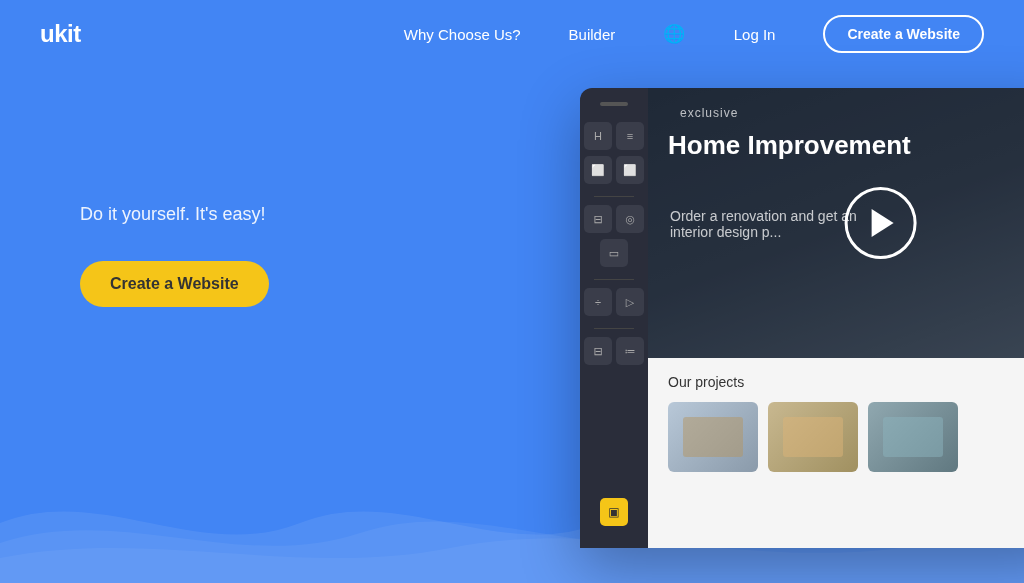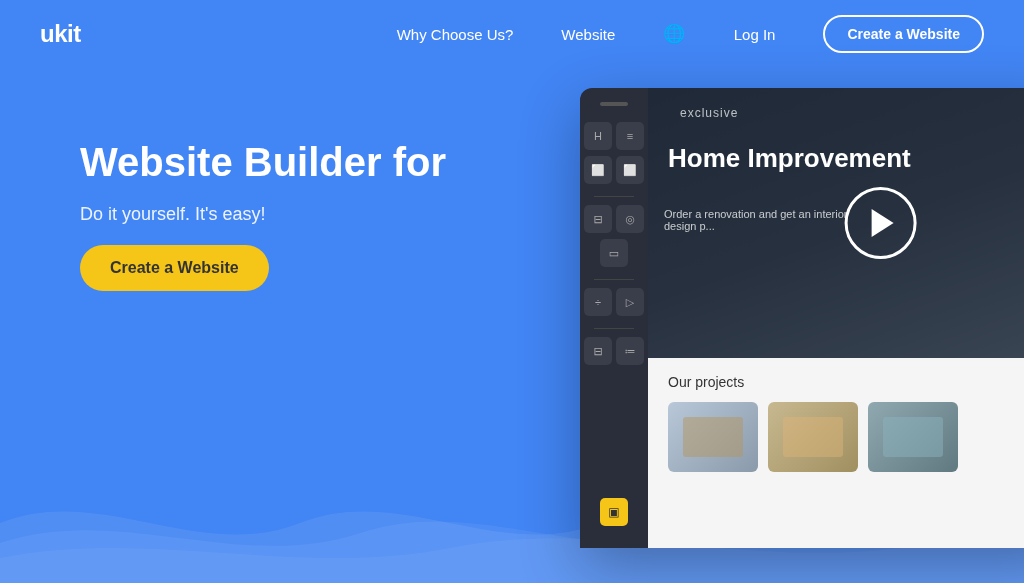--- a/index.html
+++ b/index.html
@@ -72,21 +72,21 @@
     .hero-title {
       font-size: 40px;
       font-weight: 800;
       color: #fff;
       line-height: 1.2;
       margin-bottom: 18px;
     }
     .hero-subtitle {
       font-size: 18px;
       color: rgba(255,255,255,0.9);
-      margin-bottom: 20px;
+      margin-bottom: 36px;
       font-weight: 400;
     }
     .btn-hero {
       background: #f5c518;
       color: #333;
       border: none;
       border-radius: 30px;
       padding: 14px 30px;
       font-size: 16px;
       font-weight: 600;
@@ -200,33 +200,33 @@
     .preview-label {
       position: absolute;
       top: 18px;
       left: 32px;
       color: rgba(255,255,255,0.7);
       font-size: 12px;
       letter-spacing: 1px;
     }
     .preview-heading {
       position: absolute;
-      top: 55px;
+      top: 42px;
       left: 20px;
       color: #fff;
       font-size: 26px;
       font-weight: 700;
       line-height: 1.2;
     }
     .preview-subtext {
       position: absolute;
       top: 120px;
-      left: 16px;
+      left: 22px;
       color: rgba(255,255,255,0.75);
-      font-size: 11px;
+      font-size: 14px;
       max-width: 200px;
     }
     .play-button {
       position: absolute;
       top: 50%;
       left: 50%;
       transform: translate(-20%, -50%);
       width: 72px;
       height: 72px;
       border-radius: 50%;
@@ -294,32 +294,32 @@
       z-index: 1;
     }
   </style>
 </head>
 <body>
 
 <nav class="navbar">
   <span class="logo">ukit</span>
   <div class="nav-links">
     <a class="nav-link">Why Choose Us?</a>
-    <a class="nav-link">Website</a>
+    <a class="nav-link">Builder</a>
     <span class="nav-icon-globe">🌐</span>
     <a class="nav-link">Log In</a>
     <button class="btn-create">Create a Website</button>
   </div>
 </nav>
 
 <section class="hero">
 
   <div class="hero-left">
     <h1 class="hero-title">
-      <span>Website Builder for</span><br>
+      <br>
     </h1>
     <p class="hero-subtitle">Do it yourself. It's easy!</p>
     <button class="btn-hero">Create a Website</button>
   </div>
 
   <div class="hero-right">
     <div class="mock-window">
 
       <div class="sidebar-panel">
         <div class="sidebar-drag-handle"></div>

